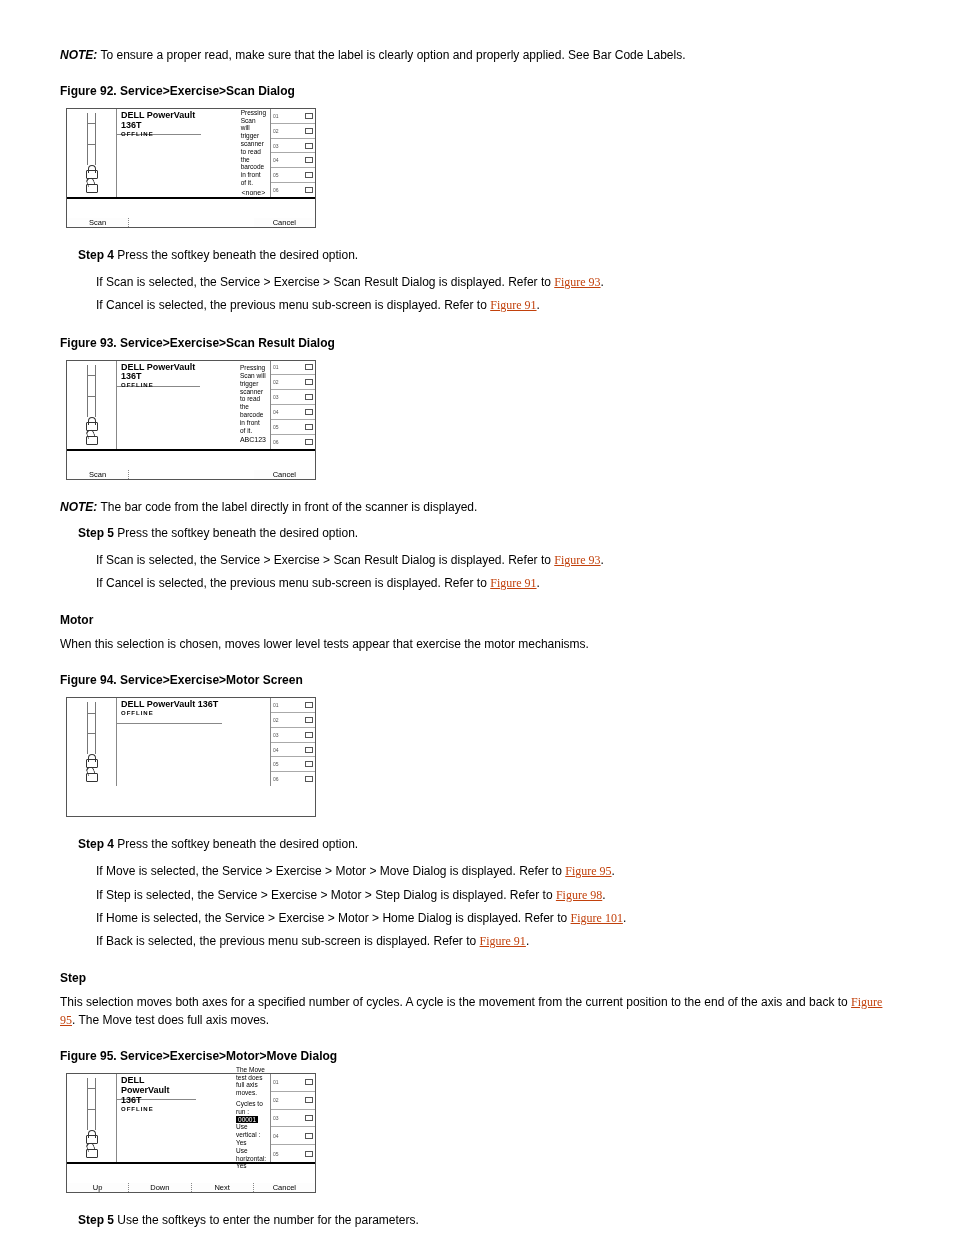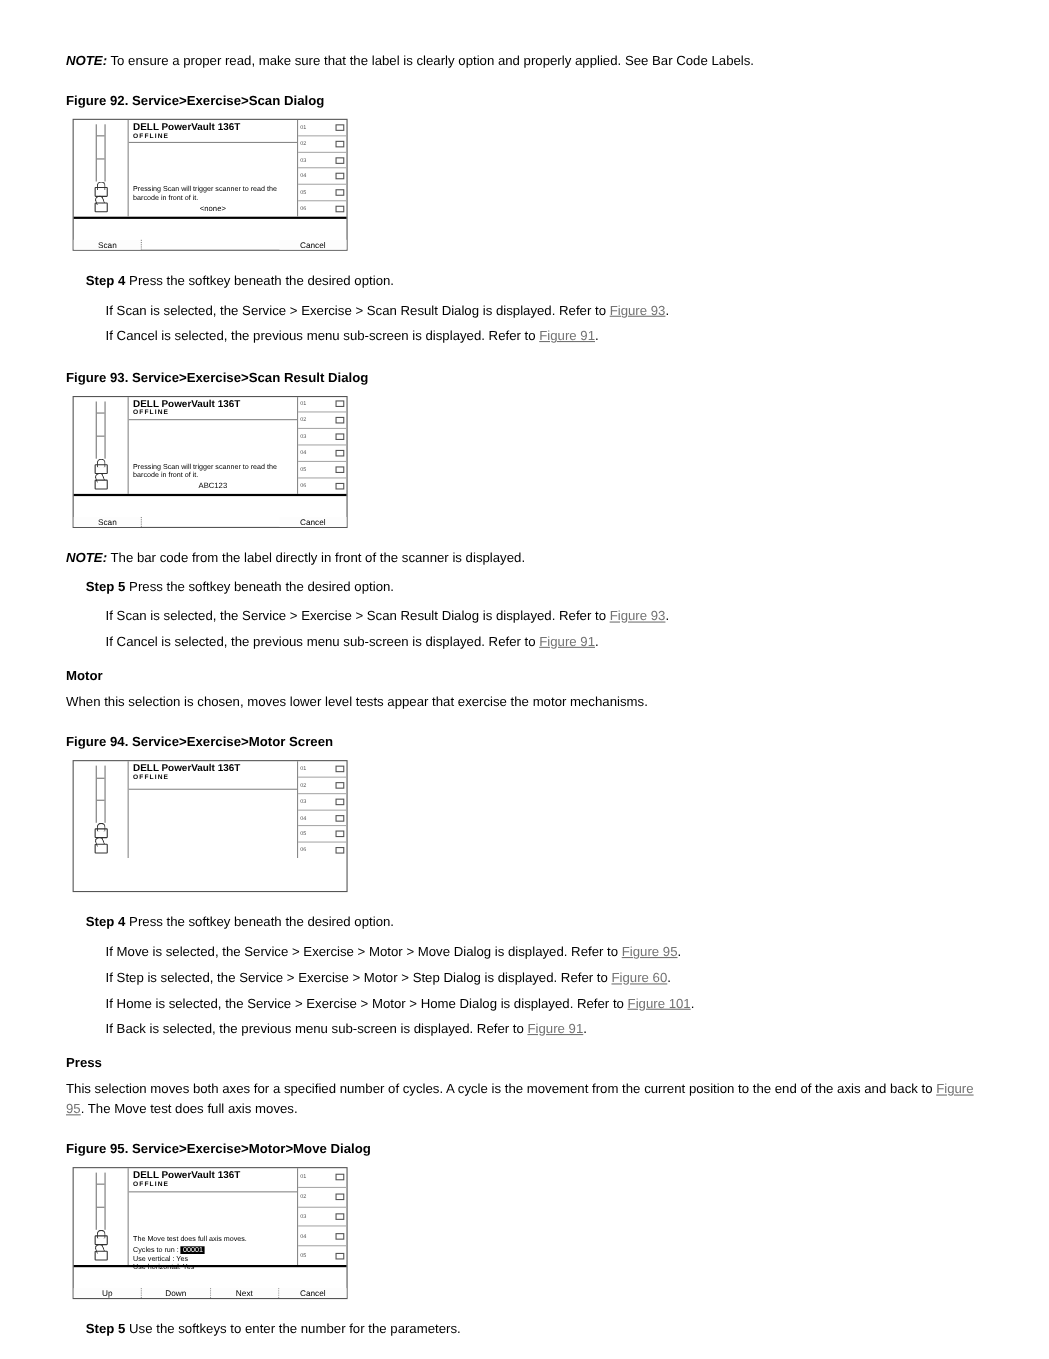--- a/index.html
+++ b/index.html
@@ -11,22 +11,22 @@
     color: #000;
     background: #fff;
     width: 954px;
   }
   p { margin: 6px 0; line-height: 1.5; }
   .note-label { font-weight: bold; font-style: italic; }
   .fig-label { font-weight: bold; margin-top: 18px; margin-bottom: 8px; }
   .step { margin: 8px 0 8px 18px; line-height: 1.6; }
   .sub-step { margin: 4px 0 4px 36px; line-height: 1.6; }
   .hspace { margin-top: 18px; }
-  a.link { color: #737373; text-decoration: underline; cursor: pointer; }
-  .bold { font-weight: bold; margin-top: 12px; }
+  a.link { color: #c2410c; text-decoration: underline; cursor: pointer; font-family: Liberation Serif, serif; }
+  .bold { font-weight: bold; }
   .device-img {
     width: 250px;
     height: 120px;
     border: 1px solid #555;
     margin: 6px 0 10px 6px;
     position: relative;
     background: #fff;
   }
   .dev-top {
     height: 88px;
@@ -38,21 +38,20 @@
     padding: 4px;
     display: flex;
     flex-direction: column;
     justify-content: space-around;
     align-items: center;
   }
   .dev-center {
     flex: 1;
     border-right: 1px solid #888;
     display: flex;
-    flex-direction: column;
     gap: 36px;
   }
   .dev-logo {
     height: 26px;
     border-bottom: 1px solid #888;
     padding: 2px 4px;
     font-size: 8px;
     font-weight: bold;
     line-height: 1.1;
   }
@@ -323,25 +322,25 @@
       <div class="dev-right-row">
           <span class="tag">06</span>
           <span class="box"></span>
         </div>
     </div>
   </div>
 </div>
 
 <p class="step hspace"><span class="bold">Step 4</span><span>   Press the softkey beneath the desired option.</span></p>
 <p class="sub-step"><span>If Move is selected, the Service &gt; Exercise &gt; Motor &gt; Move Dialog is displayed. Refer to </span><a class="link">Figure 95</a>.</p>
-<p class="sub-step"><span>If Step is selected, the Service &gt; Exercise &gt; Motor &gt; Step Dialog is displayed. Refer to </span><a class="link">Figure 60</a>.</p>
+<p class="sub-step"><span>If Step is selected, the Service &gt; Exercise &gt; Motor &gt; Step Dialog is displayed. Refer to </span><a class="link">Figure 98</a>.</p>
 <p class="sub-step"><span>If Home is selected, the Service &gt; Exercise &gt; Motor &gt; Home Dialog is displayed. Refer to </span><a class="link">Figure 101</a>.</p>
 <p class="sub-step"><span>If Back is selected, the previous menu sub-screen is displayed. Refer to </span><a class="link">Figure 91</a>.</p>
 
-<p class="hspace bold">Press</p>
+<p class="hspace bold">Step</p>
 <p>
   <span>This selection moves both axes for a specified number of cycles. A cycle is the movement from the current position to the end of the axis and back to </span><a class="link">Figure 95</a><span>. The Move test does full axis moves.</span>
 </p>
 
 <p class="fig-label">Figure 95. Service&gt;Exercise&gt;Motor&gt;Move Dialog</p>
 
 <div class="device-img">
   <div class="dev-top">
     <div class="dev-left">
       <div class="tick-col"></div>

